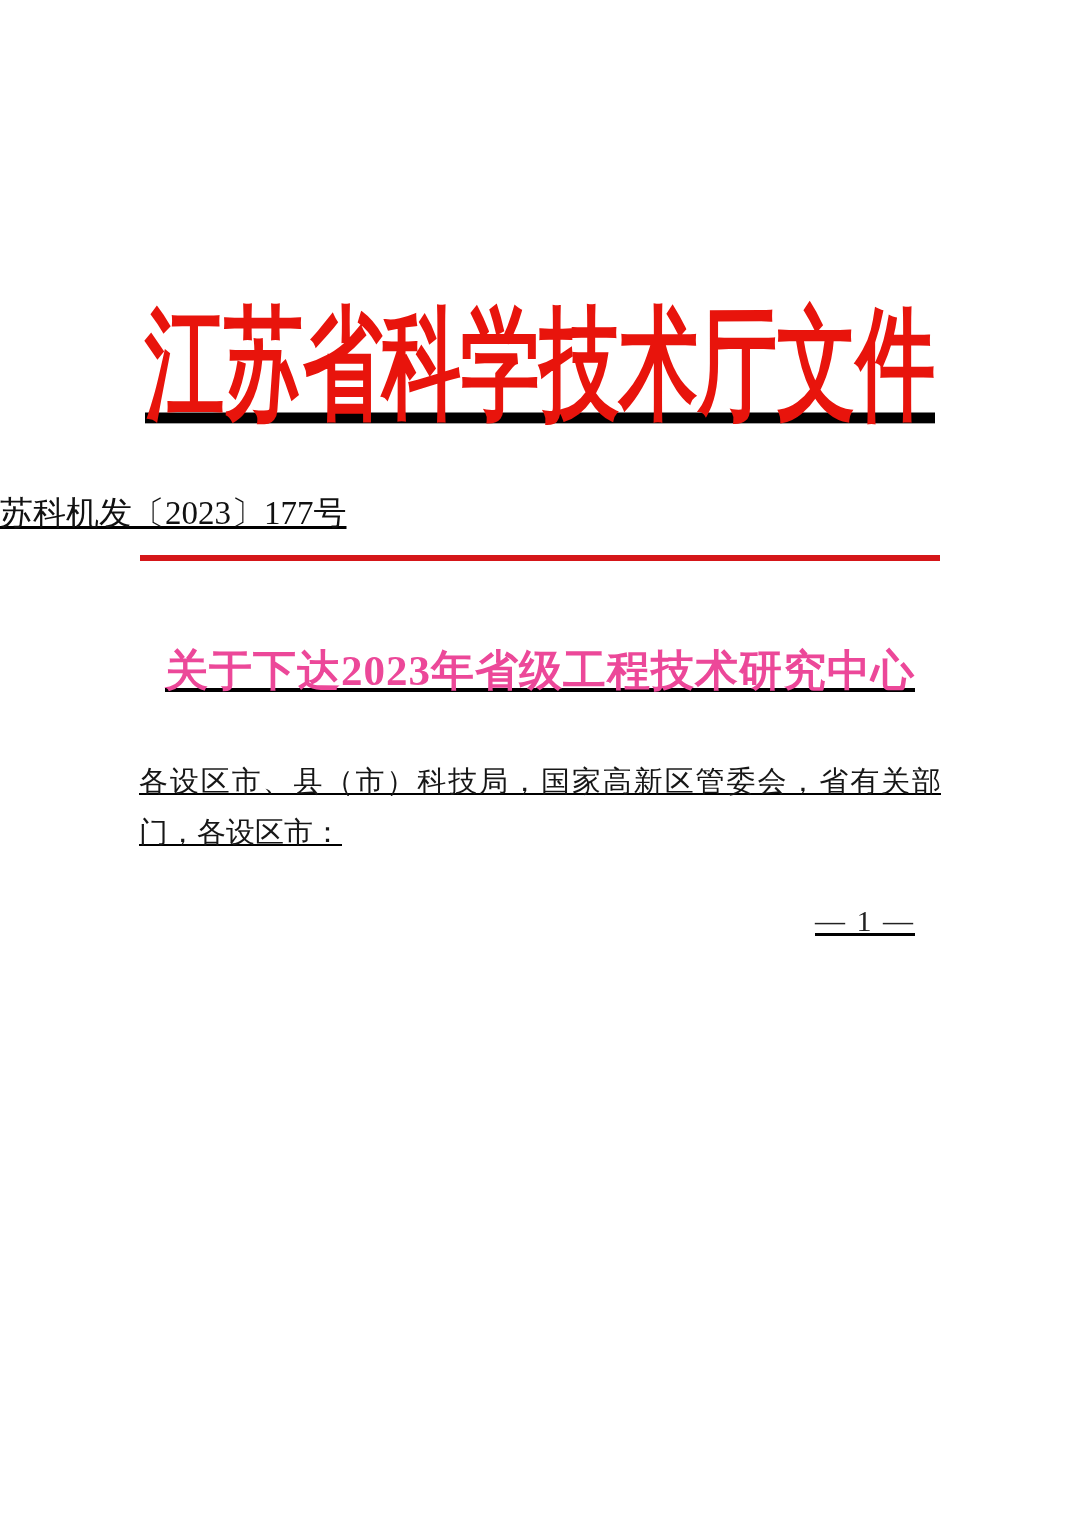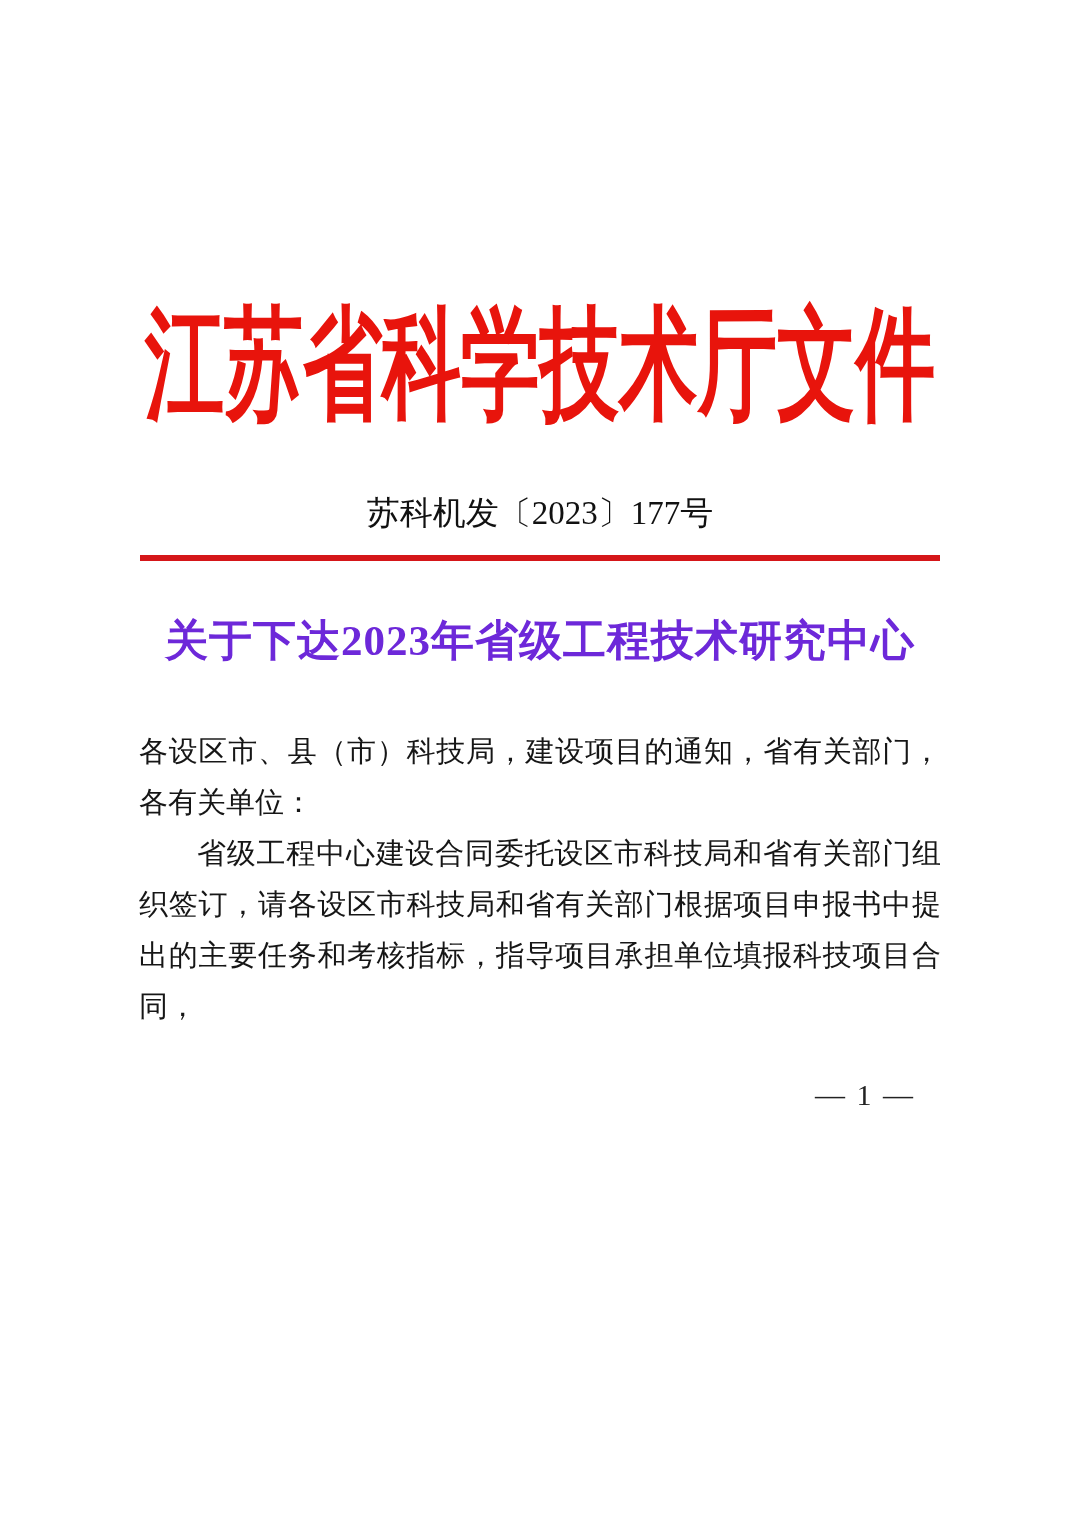--- a/index.html
+++ b/index.html
@@ -6,20 +6,21 @@
   html, body { background: #ffffff; }
   .page {
     position: relative;
     width: 1080px;
     height: 1527px;
     margin: 0 auto;
     background: #ffffff;
     overflow: hidden;
     font-family: "Liberation Serif", "DejaVu Serif", serif;
     color: #000000;
+    text-decoration: underline;
   }
   
   .red-header-wrap {
     margin-top: 287px;
     height: 158px;
     display: flex;
     align-items: center;
     justify-content: center;
   }
   .red-header {
@@ -28,40 +29,40 @@
     color: #e8140c;
     white-space: nowrap;
     letter-spacing: 0px;
     transform: scaleY(1.55);
     transform-origin: center;
     font-family: "Liberation Serif", "DejaVu Serif", serif;
   }
   
   .doc-number {
     margin-top: 42px;
-    text-align: center;
+    text-align: left;
     font-size: 33px;
     line-height: 52px;
     color: #111111;
   }
   
   .divider {
     width: 800px;
     height: 6px;
     background: #d51619;
     margin: 16px auto 0 auto;
   }
   
   .title-block {
-    margin-top: 48px;
+    margin-top: 78px;
     text-align: center;
     font-weight: bold;
     font-size: 43px;
     line-height: 63px;
-    color: #6d28d9;
+    color: #ec4899;
     letter-spacing: 1px;
   }
   
   .body-block {
     width: 802px;
     margin: 54px auto 0 auto;
     font-size: 29px;
     line-height: 51px;
     text-align: justify;
     color: #161616;
@@ -89,21 +90,20 @@
 
   <div class="doc-number">苏科机发〔2023〕177号</div>
 
   <div class="divider"></div>
 
   <div class="title-block">
     <div>关于下达2023年省级工程技术研究中心</div>
   </div>
 
   <div class="body-block">
-    <p class="salutation">各设区市、县（市）科技局，建设项目的通知，省有关部门，各有关单位：</p>
-    <p class="indented">省级工程中心建设合同委托设区市科技局和省有关部门组织签订，请各设区市科技局和省有关部门根据项目申报书中提出的主要任务和考核指标，指导项目承担单位填报科技项目合同，</p>
+    <p class="salutation">各设区市、县（市）科技局，国家高新区管委会，省有关部门，各设区市：</p>
   </div>
 
   <div class="footer">
     <span>— 1 —</span>
   </div>
 
 </div>
 
 </body></html>

